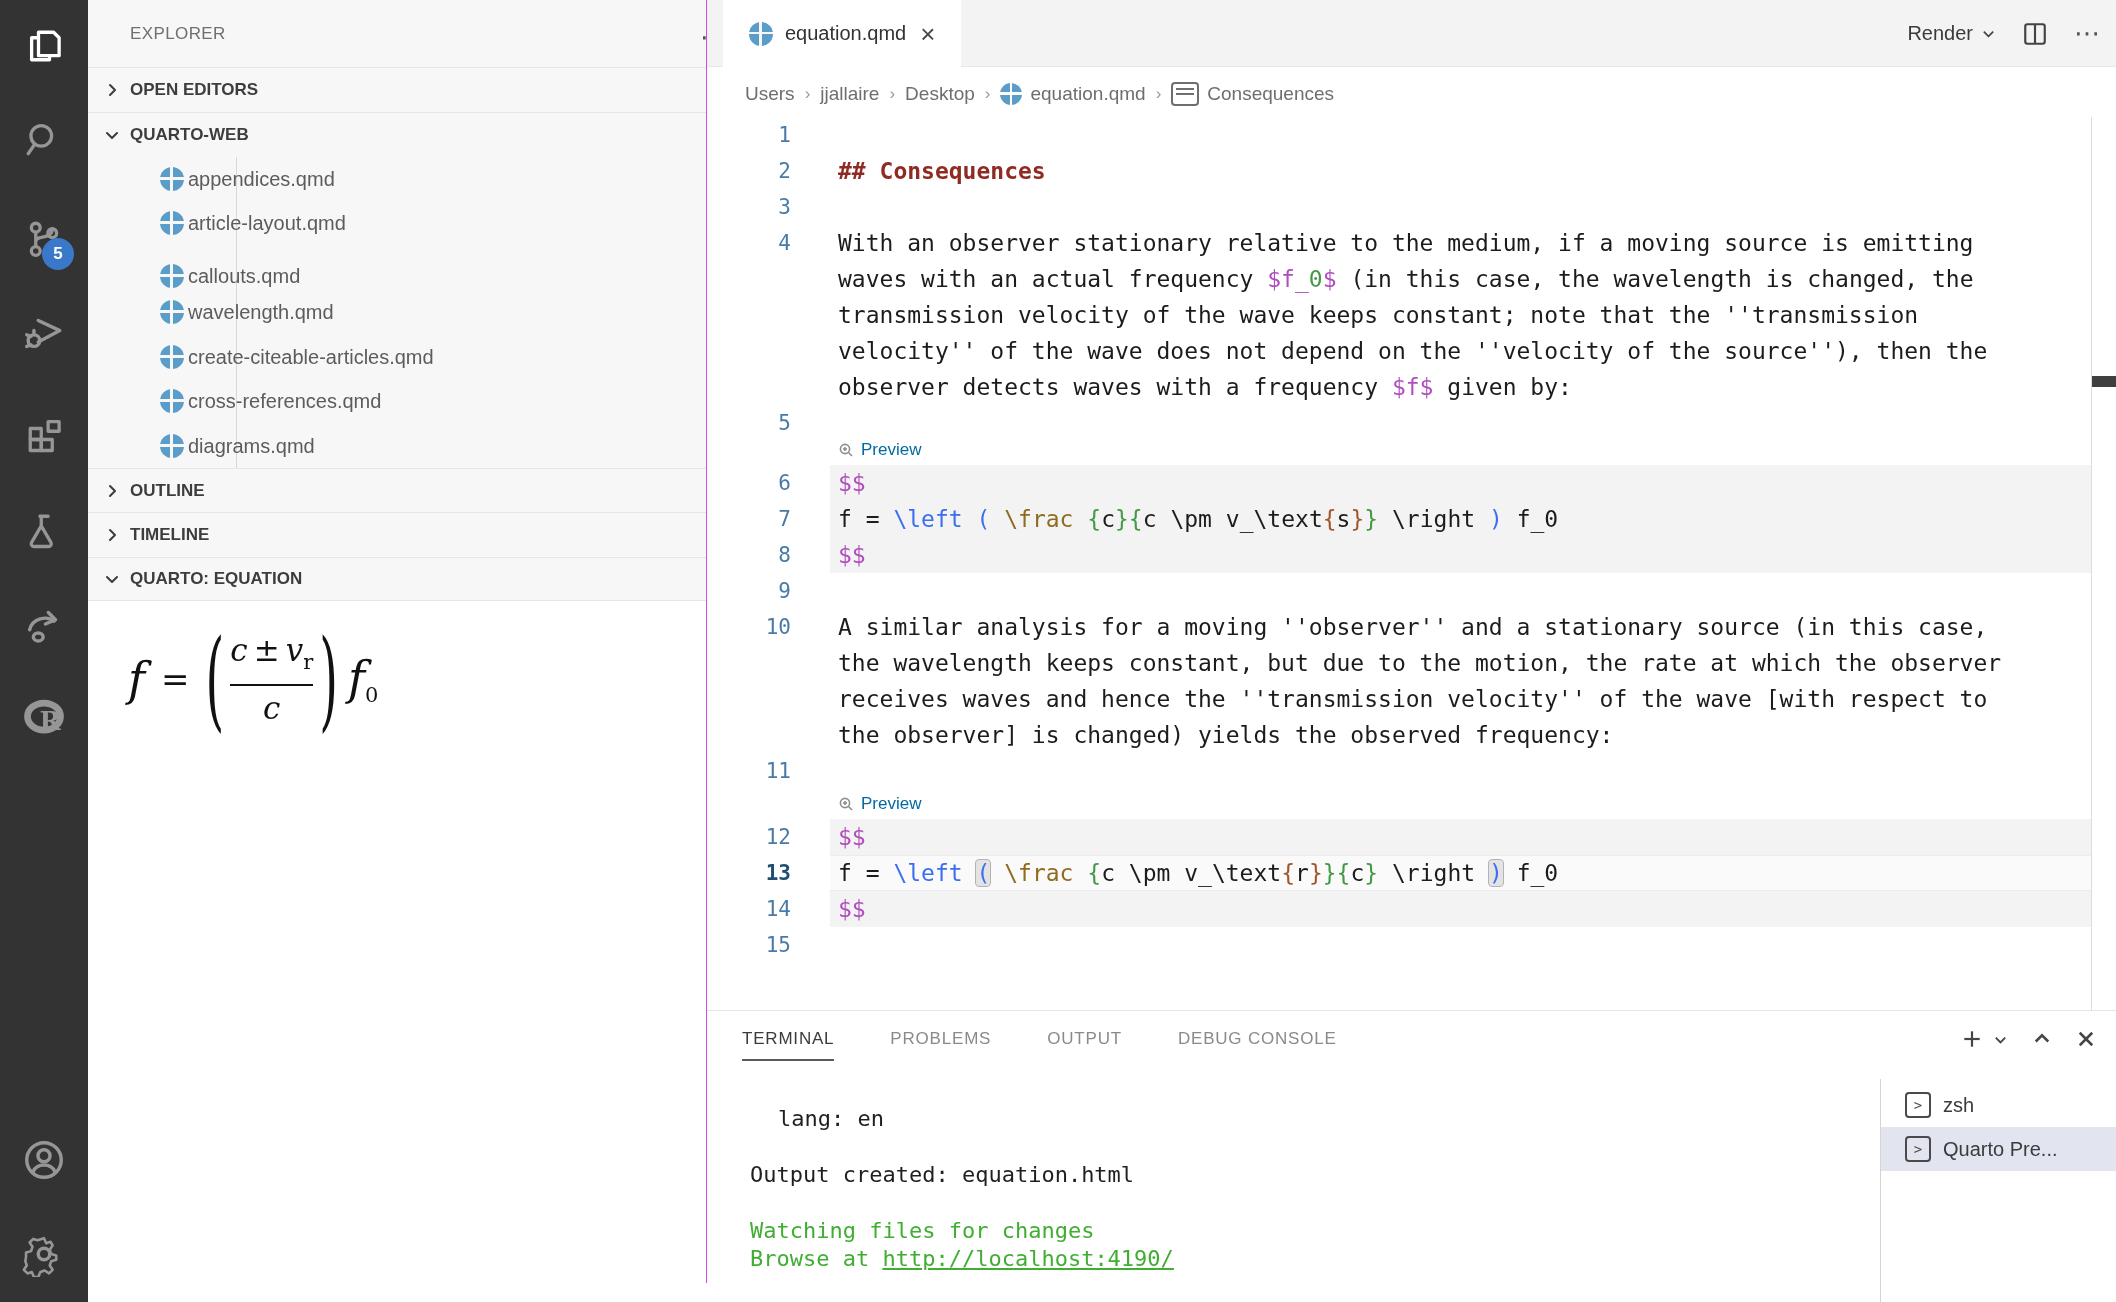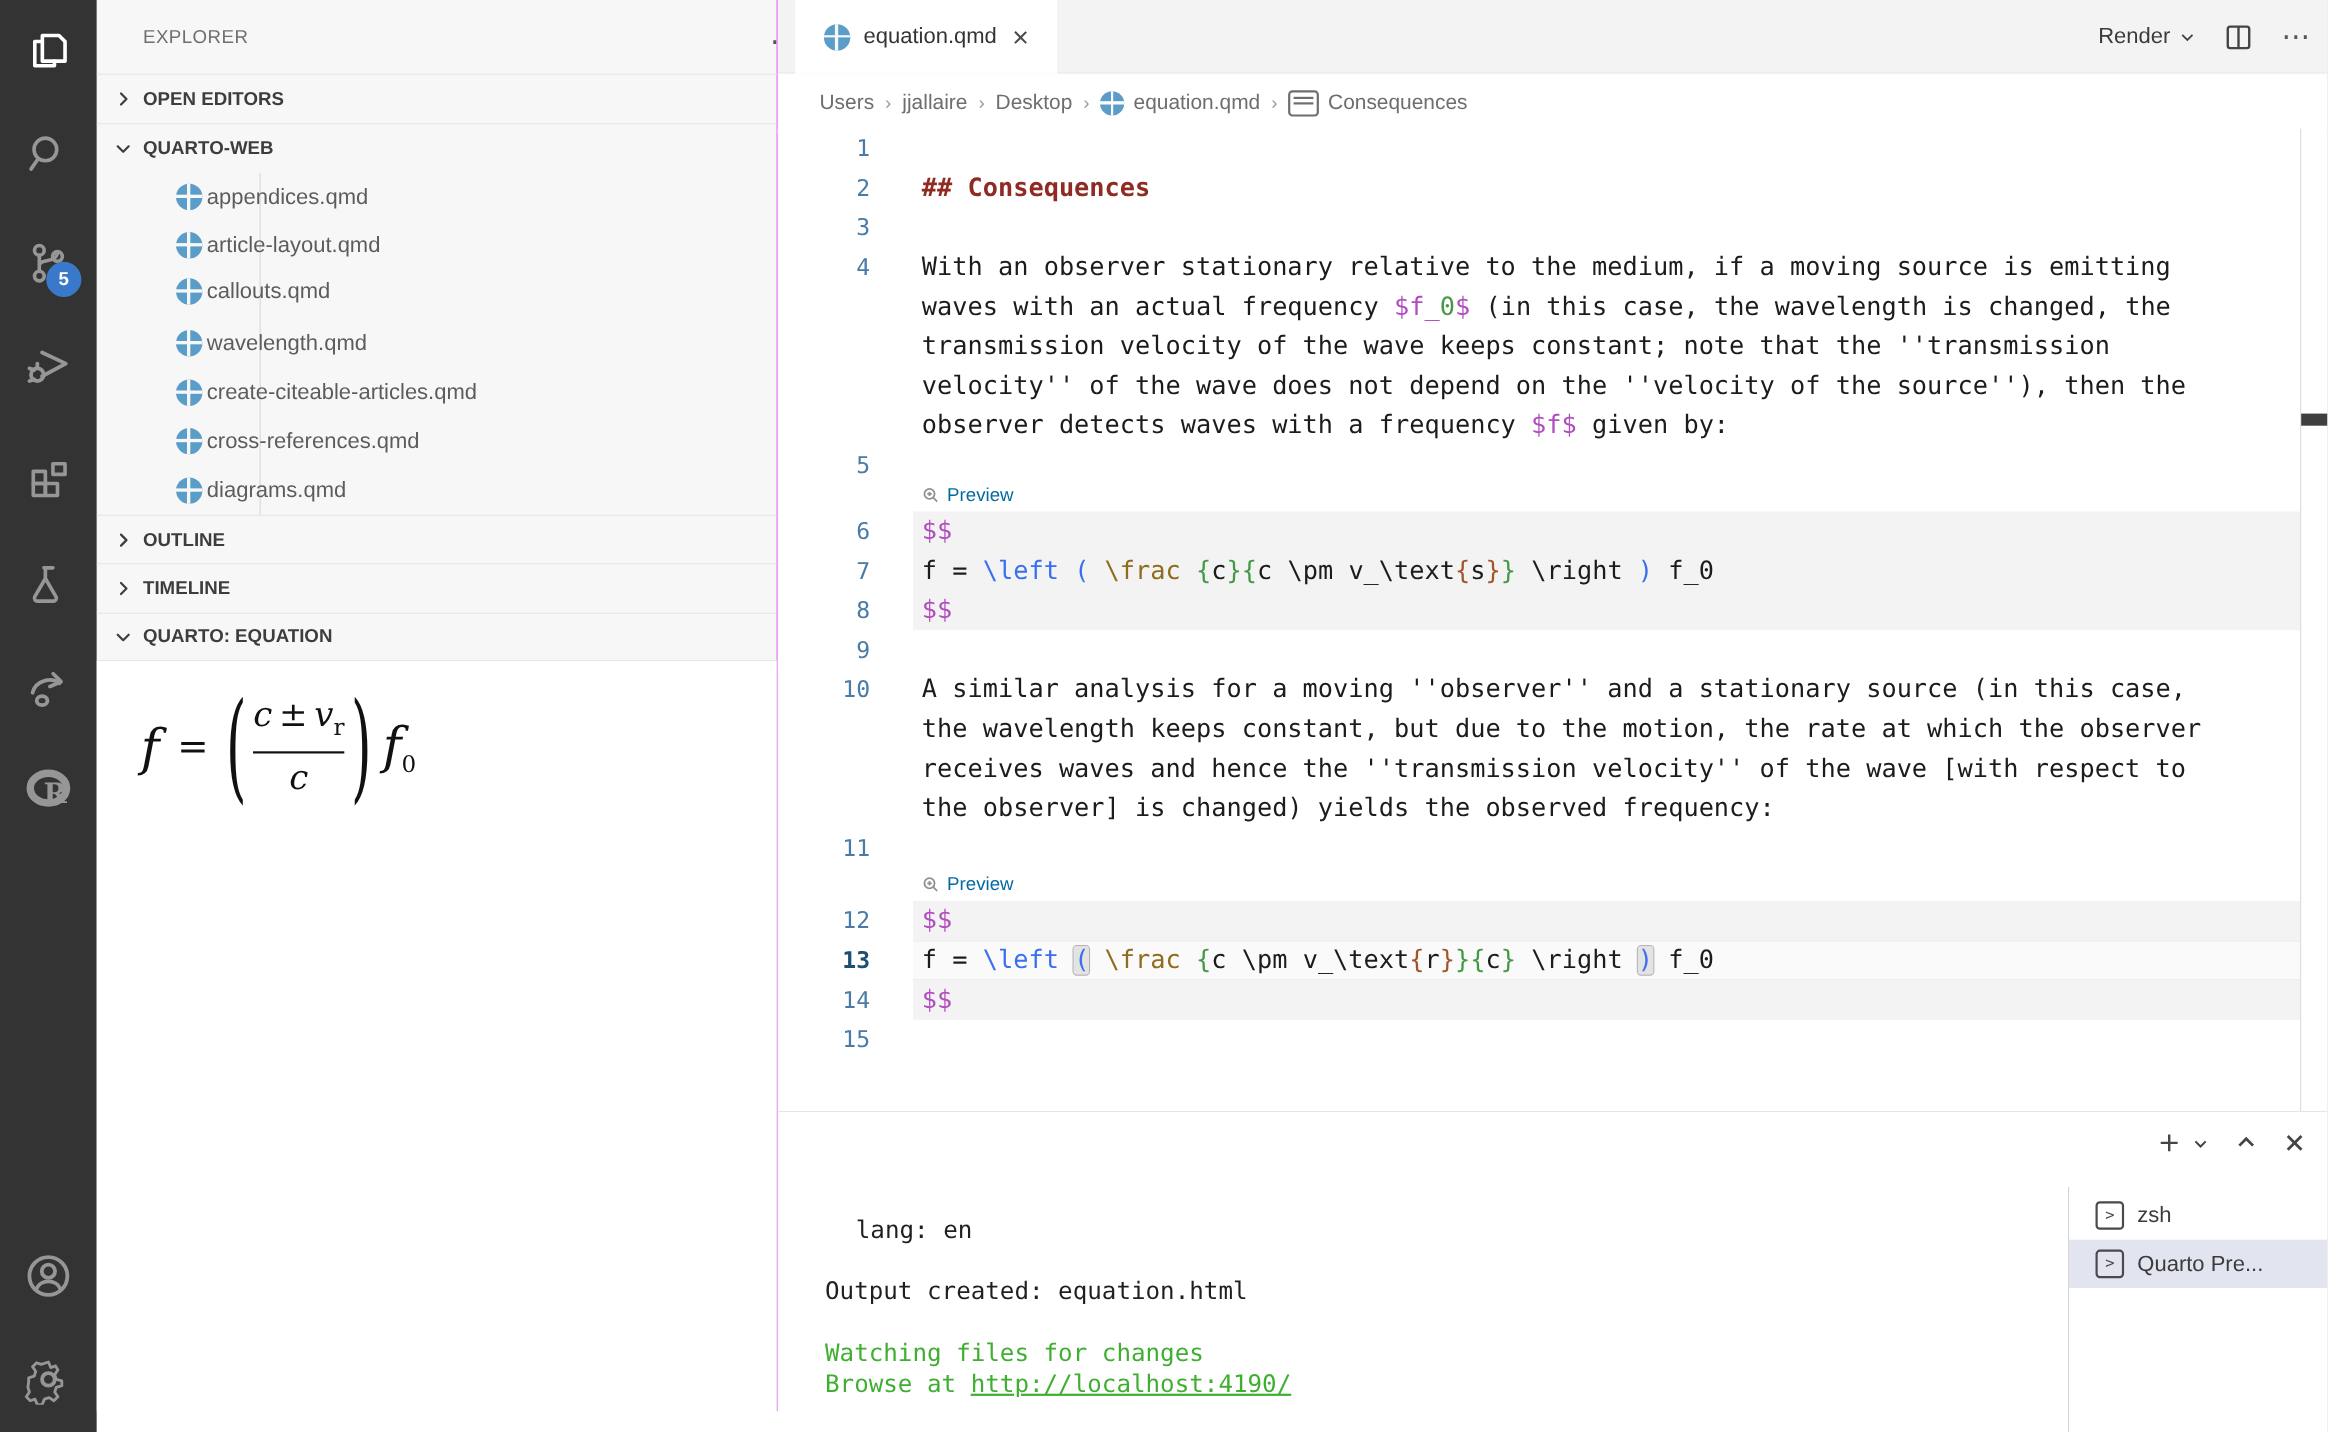--- a/index.html
+++ b/index.html
@@ -198,21 +198,21 @@
     <div class="indent-guide" style="top:157px;height:311px"></div>
 
     <div class="fitem" style="top:157px">
       <span class="qico" style="margin-left:72px"></span>
       <span class="flabel">appendices.qmd</span>
     </div>
     <div class="fitem" style="top:201px">
       <span class="qico" style="margin-left:72px"></span>
       <span class="flabel">article-layout.qmd</span>
     </div>
-    <div class="fitem" style="top:243px">
+    <div class="fitem" style="top:254px">
       <span class="qico" style="margin-left:72px"></span>
       <span class="flabel">callouts.qmd</span>
     </div>
     <div class="fitem" style="top:290px">
       <span class="qico" style="margin-left:72px"></span>
       <span class="flabel">wavelength.qmd</span>
     </div>
     <div class="fitem" style="top:335px">
       <span class="qico" style="margin-left:72px"></span>
       <span class="flabel">create-citeable-articles.qmd</span>
@@ -378,20 +378,26 @@
       <div class="crow" style="top:774px"><span class="ln">14</span>
         <span class="lc pur">$$</span></div>
 
       <div class="crow" style="top:810px"><span class="ln">15</span></div>
     </div>
 
     <div class="ovruler"></div>
     <div class="ovmark"></div>
 
     <div id="panel">
+      <div class="ptabs">
+        <span class="ptab active">TERMINAL</span>
+        <span class="ptab">PROBLEMS</span>
+        <span class="ptab">OUTPUT</span>
+        <span class="ptab">DEBUG CONSOLE</span>
+      </div>
       <div class="pactions">
         <svg width="22" height="22" viewBox="0 0 20 20">
             <line x1="10" y1="3" x2="10" y2="17"></line>
             <line x1="3" y1="10" x2="17" y2="10"></line>
           </svg>
         <svg width="15" height="15" viewBox="0 0 16 16" style="margin-left:-14px">
             <polyline points="3,6 8,11 13,6"></polyline>
           </svg>
         <svg width="20" height="20" viewBox="0 0 16 16">
             <polyline points="3,10 8,5 13,10"></polyline>

